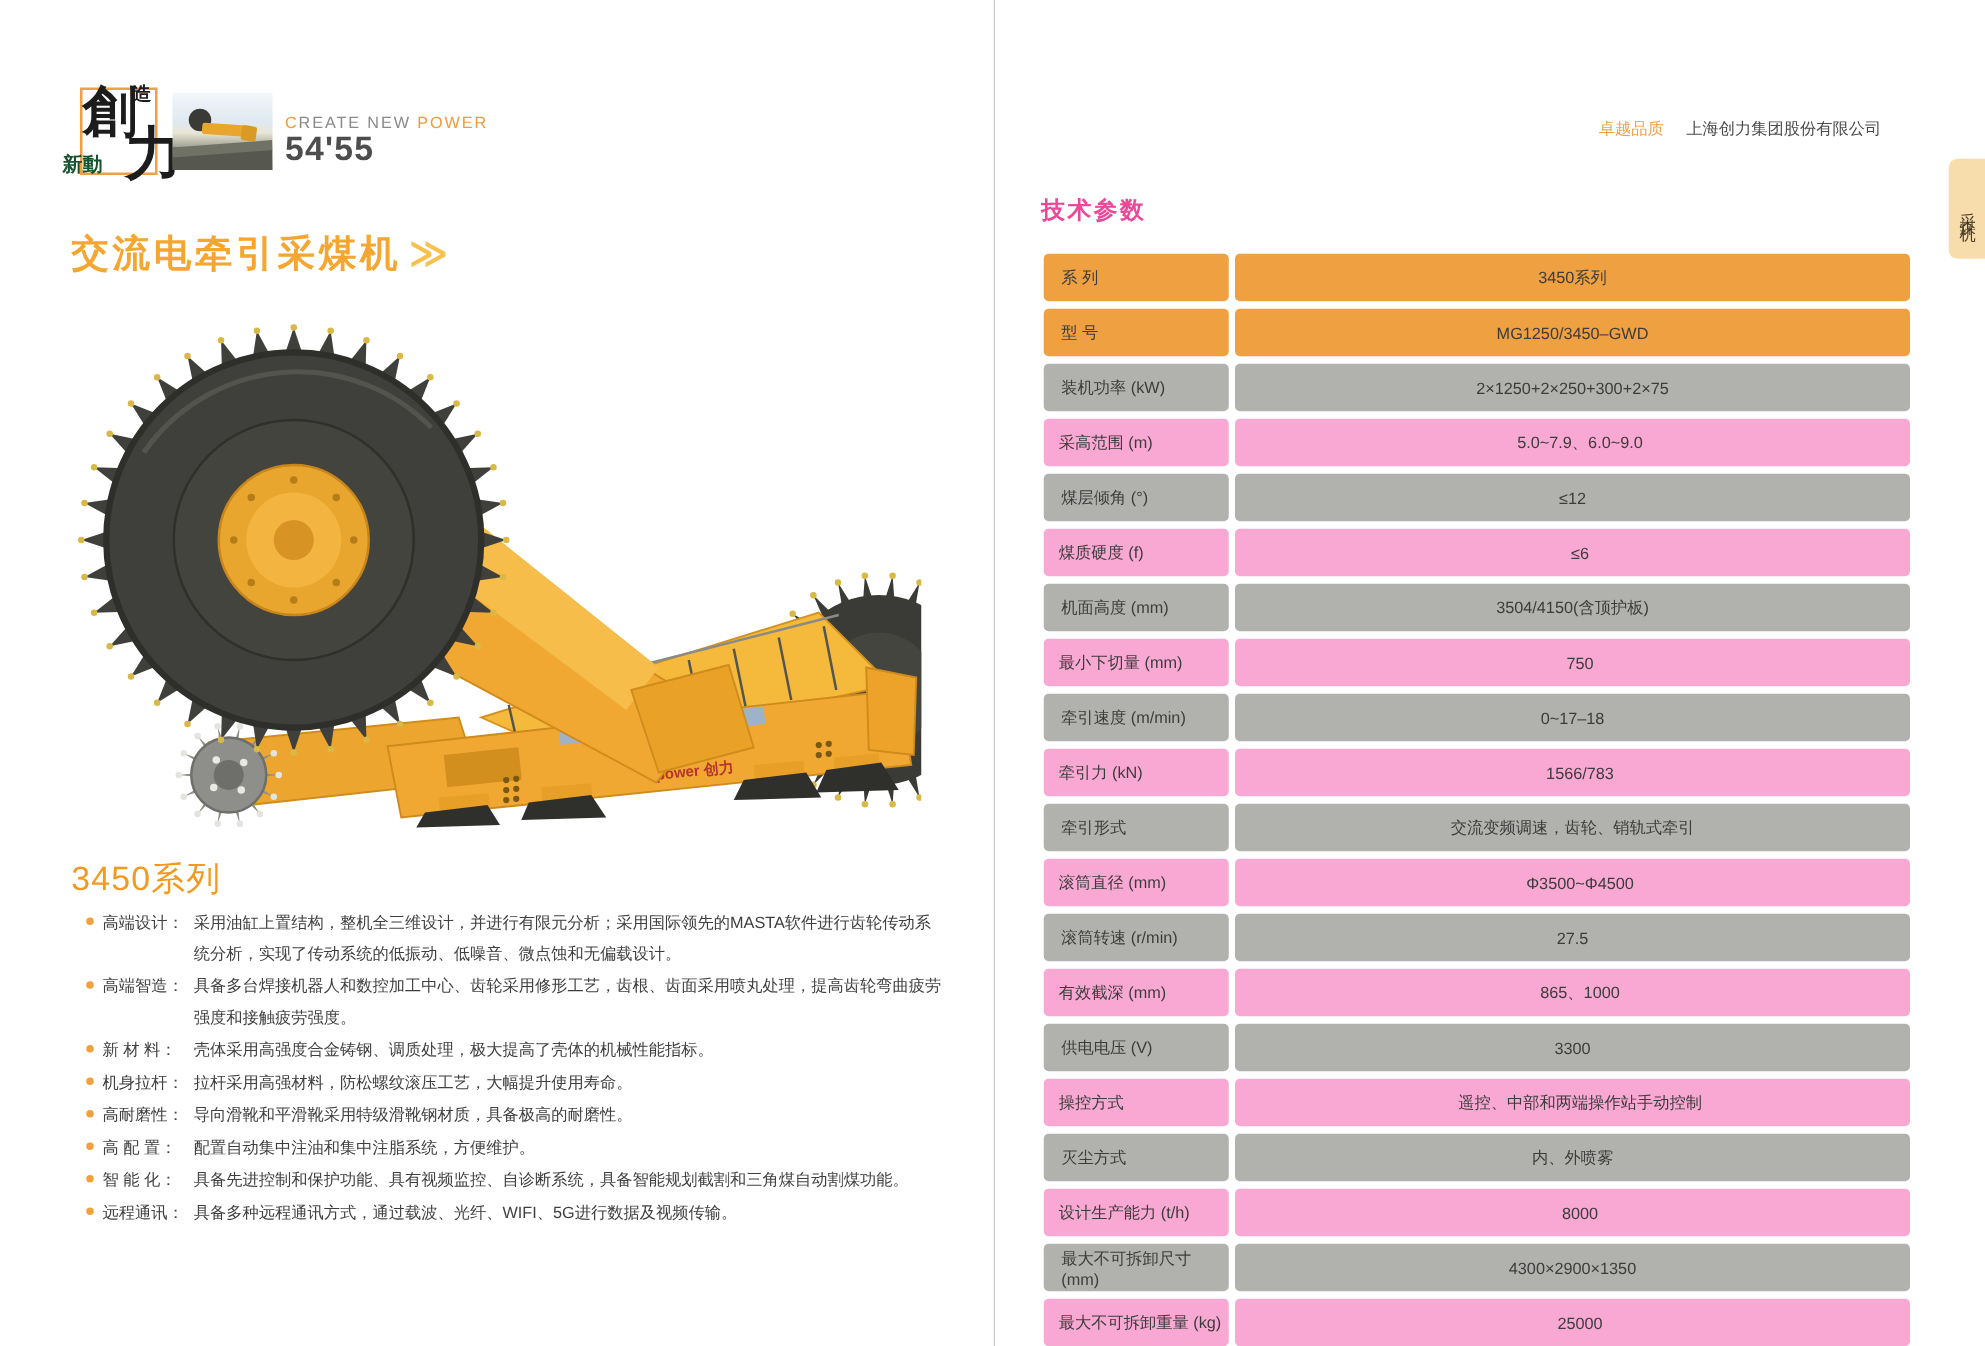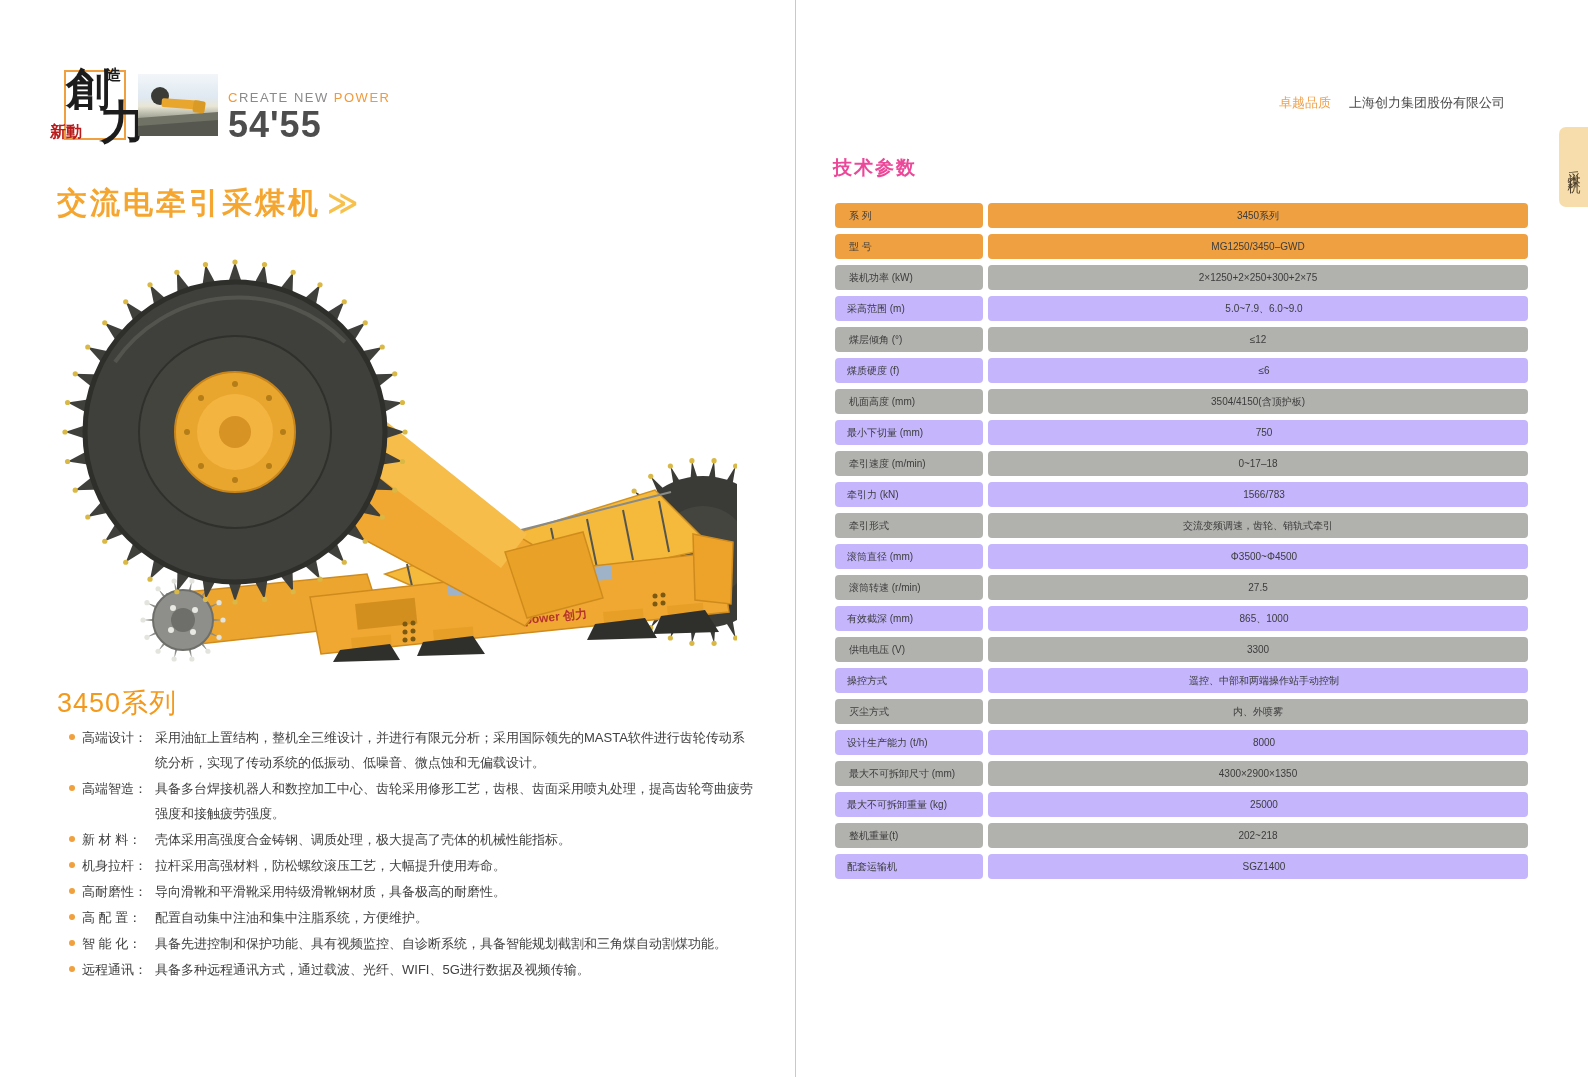--- a/index.html
+++ b/index.html
@@ -7,27 +7,27 @@
     position:relative;width:1588px;height:1077px;background:#ffffff;overflow:hidden;
     font-family:"Liberation Sans","DejaVu Sans",sans-serif;color:#3f3f3f;
   }
   .divider{position:absolute;left:795px;top:0;width:1px;height:1077px;background:#c9c9c9;}
 
   
   #logo{position:absolute;left:58px;top:60px;width:360px;height:95px;}
   .cal-box{position:absolute;left:6px;top:10px;width:58px;height:66px;border:2px solid #f0a041;}
   .cal-chuang{position:absolute;left:8px;top:8px;font-size:44px;font-weight:bold;color:#1c1c1c;font-family:"Liberation Serif","DejaVu Serif",serif;line-height:1;}
   .cal-zao{position:absolute;left:48px;top:6px;font-size:15px;font-weight:bold;color:#1c1c1c;font-family:"Liberation Serif","DejaVu Serif",serif;}
-  .cal-xindong{position:absolute;left:-8px;top:62px;font-size:16px;font-weight:bold;color:#b91c1c;font-family:"Liberation Serif","DejaVu Serif",serif;}
+  .cal-xindong{position:absolute;left:-8px;top:62px;font-size:16px;font-weight:bold;color:#14532d;font-family:"Liberation Serif","DejaVu Serif",serif;}
   .cal-li{position:absolute;left:42px;top:40px;font-size:46px;font-weight:bold;color:#1c1c1c;font-family:"Liberation Serif","DejaVu Serif",serif;line-height:1;}
   .logo-photo{position:absolute;left:80px;top:14px;width:80px;height:62px;overflow:hidden;
     background:linear-gradient(#f2f6f9 0%,#dfe9f1 38%,#e9e6d6 52%,#9a9d8f 72%,#62645a 100%);}
   .tagline{position:absolute;left:170px;top:30px;font-size:13px;letter-spacing:1.5px;color:#8a8a8a;white-space:nowrap;}
   .tagline .oc{color:#f09a3a;}
-  .pagenum{position:absolute;left:170px;top:44px;font-size:36px;font-weight:bold;color:#4d4d4d;letter-spacing:1px;}
+  .pagenum{position:absolute;left:170px;top:44px;font-size:27px;font-weight:bold;color:#4d4d4d;letter-spacing:1px;}
 
   
   #header-right{position:absolute;right:83px;top:94px;font-size:13px;white-space:nowrap;}
   #header-right .quality{color:#f0a04a;margin-right:18px;}
   #header-right .company{color:#4a4a4a;}
 
   
   #side-tab{position:absolute;right:0;top:127px;width:29px;height:80px;background:#f7ddab;
     border-radius:7px 0 0 7px;display:flex;align-items:center;justify-content:center;}
   #side-tab span{writing-mode:vertical-rl;font-size:13px;letter-spacing:5px;color:#4b3d28;}
@@ -40,26 +40,26 @@
   #features{position:absolute;left:69px;top:725px;width:688px;}
   .feature{position:relative;padding-left:86px;font-size:13px;line-height:25px;margin-bottom:1px;color:#3f3f3f;}
   .f-head{position:absolute;left:0;top:0;white-space:nowrap;}
   .f-dot{display:inline-block;width:6px;height:6px;border-radius:50%;background:#f0a03c;margin-right:7px;vertical-align:2px;}
   .f-label{color:#3f3f3f;}
 
   
   #spec-heading{position:absolute;left:833px;top:155px;font-size:19px;font-weight:bold;color:#ec4899;letter-spacing:2px;}
   #spec-table{position:absolute;left:835px;top:203px;width:693px;}
   .row{display:flex;margin-bottom:6px;}
-  .cell{height:25px;border-radius:4px;display:flex;align-items:center;font-size:10px;color:#3c3c3c;}
+  .cell{height:38px;border-radius:4px;display:flex;align-items:center;font-size:13px;color:#3c3c3c;}
   .cell.label{width:148px;padding-left:14px;box-sizing:border-box;margin-right:5px;flex:none;}
   .cell.value{flex:1;justify-content:center;text-align:center;}
   .row.orange .cell{background:#efa041;}
   .row.dark .cell{background:#b1b1ae;}
-  .row.light .cell{background:#c4b5fd;padding-left:12px;}
+  .row.light .cell{background:#f9a8d4;padding-left:12px;}
 </style>
 </head>
 <body>
 
 <div id="page">
   <div class="divider"></div>
 
   <div id="logo">
     <div class="cal-box"></div>
     <span class="cal-chuang">創</span>

